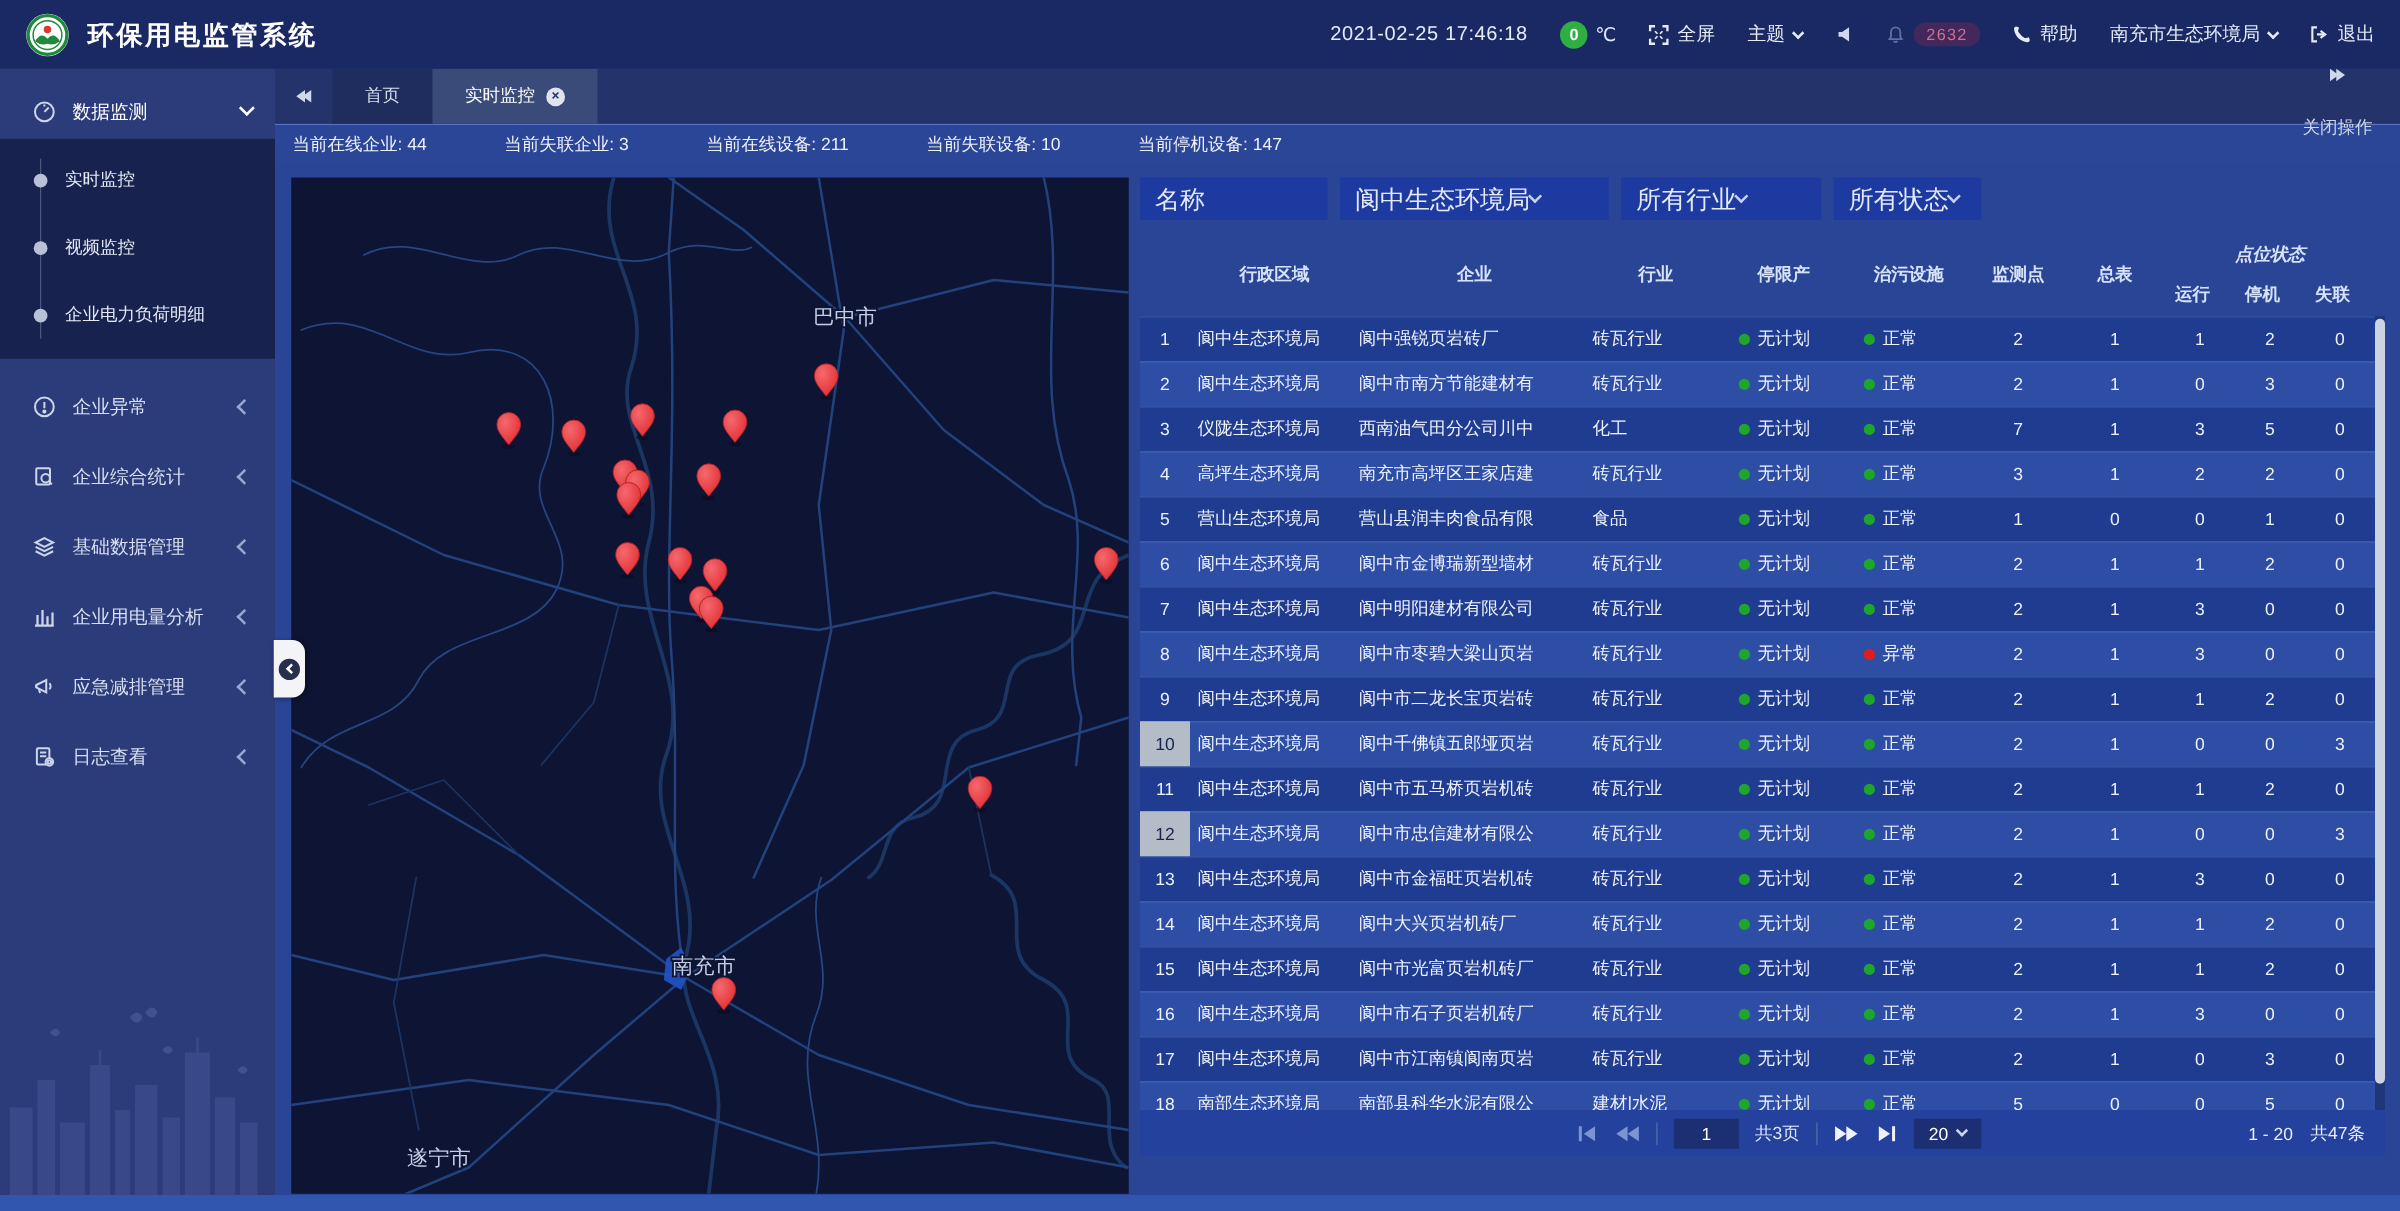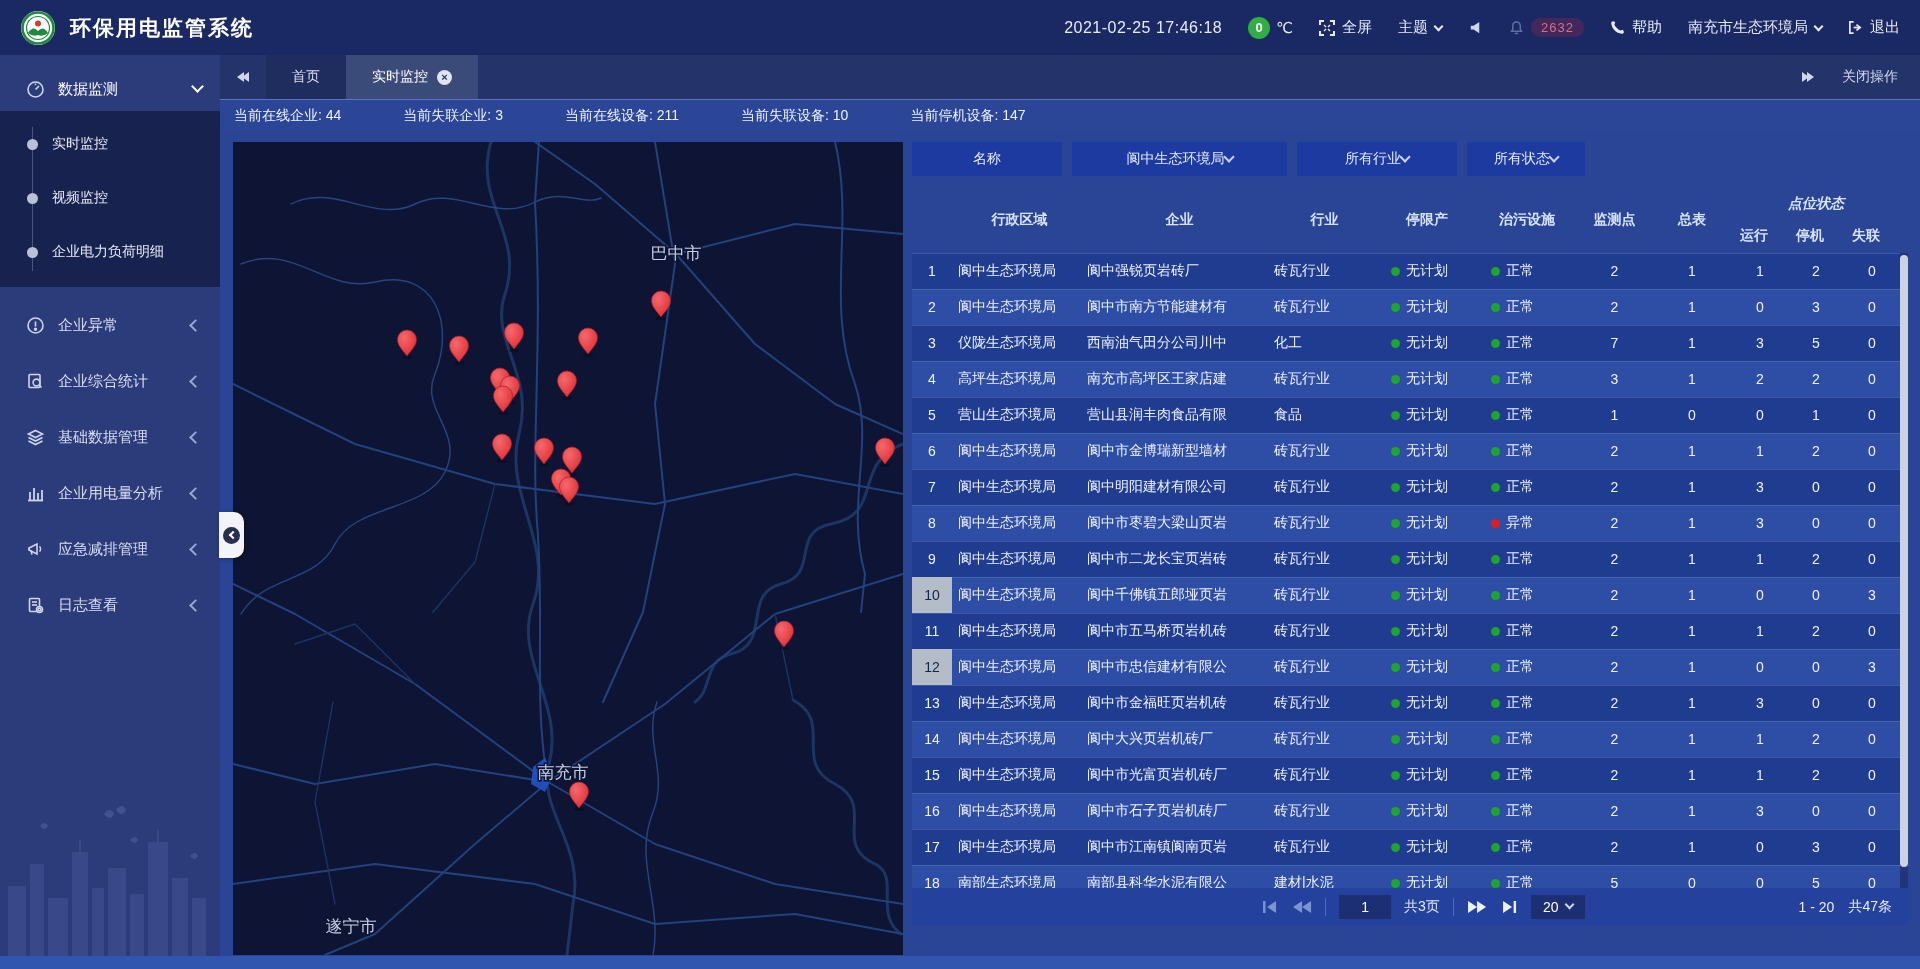--- a/index.html
+++ b/index.html
@@ -51,39 +51,39 @@
   .tabbar{position:absolute;left:220px;top:55px;right:0;height:44px;background:#25336b;display:flex;align-items:stretch;z-index:5;}
   .tab-nav{width:46px;display:flex;align-items:center;justify-content:center;color:#cfd7ec;cursor:pointer;}
   .dbl{display:inline-flex;}
   .tri-l{width:0;height:0;border:5px solid transparent;border-right:7px solid currentColor;border-left:none;}
   .tri-r{width:0;height:0;border:5px solid transparent;border-left:7px solid currentColor;border-right:none;}
   .dbl .tri-l + .tri-l,.dbl .tri-r + .tri-r{margin-left:-2px;}
   .tab{display:flex;align-items:center;gap:9px;padding:0 26px;font-size:14px;color:#d9dfef;background:#1f2d5e;cursor:pointer;}
   .tab.active{background:#3a4a79;color:#fff;}
   .tab-close{width:15px;height:15px;border-radius:50%;background:#dfe4f0;color:#25336b;font-size:11px;font-weight:bold;
     display:flex;align-items:center;justify-content:center;line-height:1;}
-  .tabbar-right{margin-left:auto;display:flex;align-items:center;gap:28px;padding-right:22px;color:#cfd7ec;font-size:14px;}
+  .tabbar-right{margin-left:auto;display:flex;align-items:center;gap:28px;padding-right:22px;color:#cfd7ec;font-size:14px;flex-direction:column;}
   
   .statsbar{position:absolute;left:220px;top:99px;right:0;height:33px;background:#2b4597;border-top:1px solid #5a74c4;
     display:flex;align-items:center;gap:62px;padding-left:14px;color:#eef2fd;font-size:14px;z-index:3;box-sizing:border-box;}
   .stat{white-space:nowrap;}
   
   .map-panel{position:absolute;left:233px;top:142px;width:670px;height:813px;background:#0e1434;overflow:hidden;z-index:2;}
   .map-panel svg{display:block;}
   .rv{stroke:#1c3866;stroke-width:3;fill:none;opacity:.95;stroke-linecap:round;stroke-linejoin:round;}
   .bd{stroke:#2b4d8e;stroke-width:1.4;fill:none;opacity:.85;stroke-linecap:round;stroke-linejoin:round;}
   .rd{stroke:#22427e;stroke-width:2;fill:none;stroke-linecap:round;stroke-linejoin:round;}
   .mn{stroke:#1b3462;stroke-width:1.4;fill:none;stroke-linecap:round;stroke-linejoin:round;}
   .city-label{fill:#c3cde6;font-size:17px;paint-order:stroke;stroke:#0e1434;stroke-width:3px;text-anchor:middle;
     font-family:"Liberation Sans","DejaVu Sans",sans-serif;}
   
   .rpanel{position:absolute;left:912px;top:142px;width:996px;height:813px;z-index:2;}
   .filters{display:flex;gap:10px;height:34px;}
-  .field{background:#1c3aa0;display:flex;align-items:center;justify-content:center;
-    padding:0 12px;box-sizing:border-box;color:#e4eafb;font-size:14px;cursor:pointer;}
+  .field{background:#1c3aa0;display:flex;align-items:center;justify-content:flex-start;
+    padding:0 12px;box-sizing:border-box;color:#e4eafb;font-size:20px;cursor:pointer;}
   .field .cv{color:#c8d2ee;width:6px;height:6px;}
   .f-name{width:150px;}
   .f-region{width:215px;}
   .f-industry{width:160px;}
   .f-status{width:118px;}
   
   .thead{position:absolute;left:0;top:45px;width:988px;height:66px;color:#d7e3fc;font-size:14px;font-weight:bold;}
   .thead .main{position:absolute;left:0;top:0;width:988px;height:66px;display:flex;align-items:center;}
   .thead .cell{text-align:center;}
   .pt-group{position:absolute;right:0;top:8px;width:168px;text-align:center;font-style:italic;font-size:14px;}

